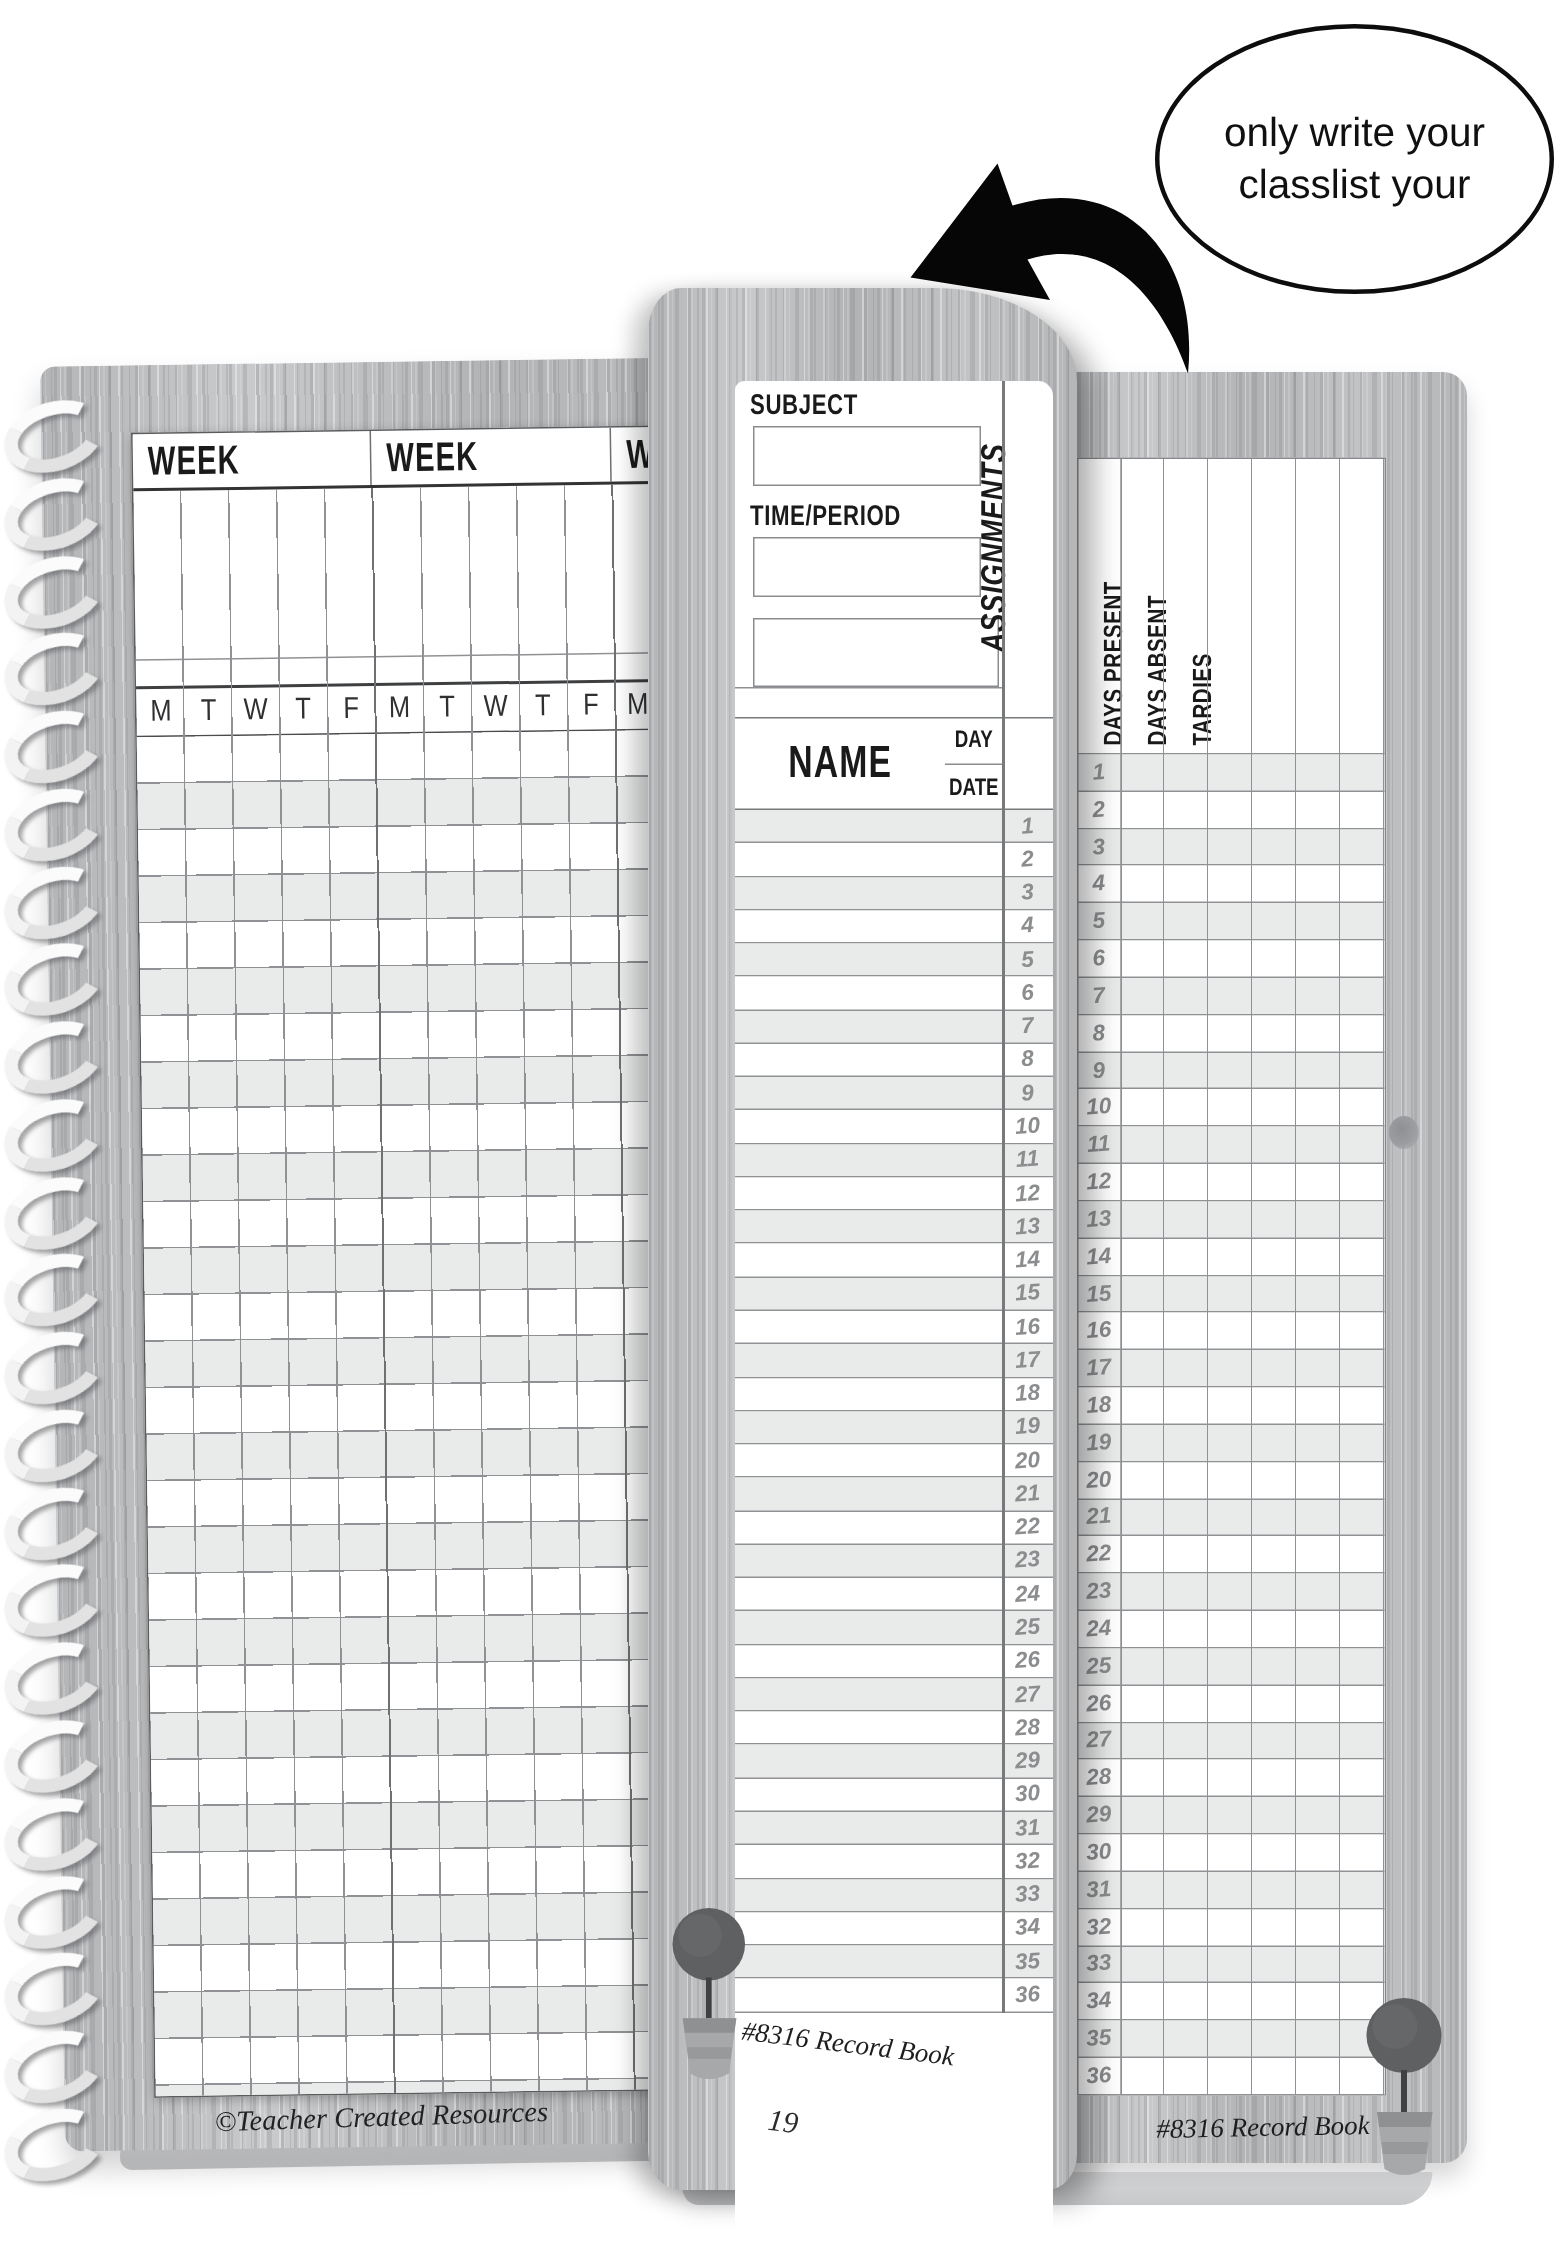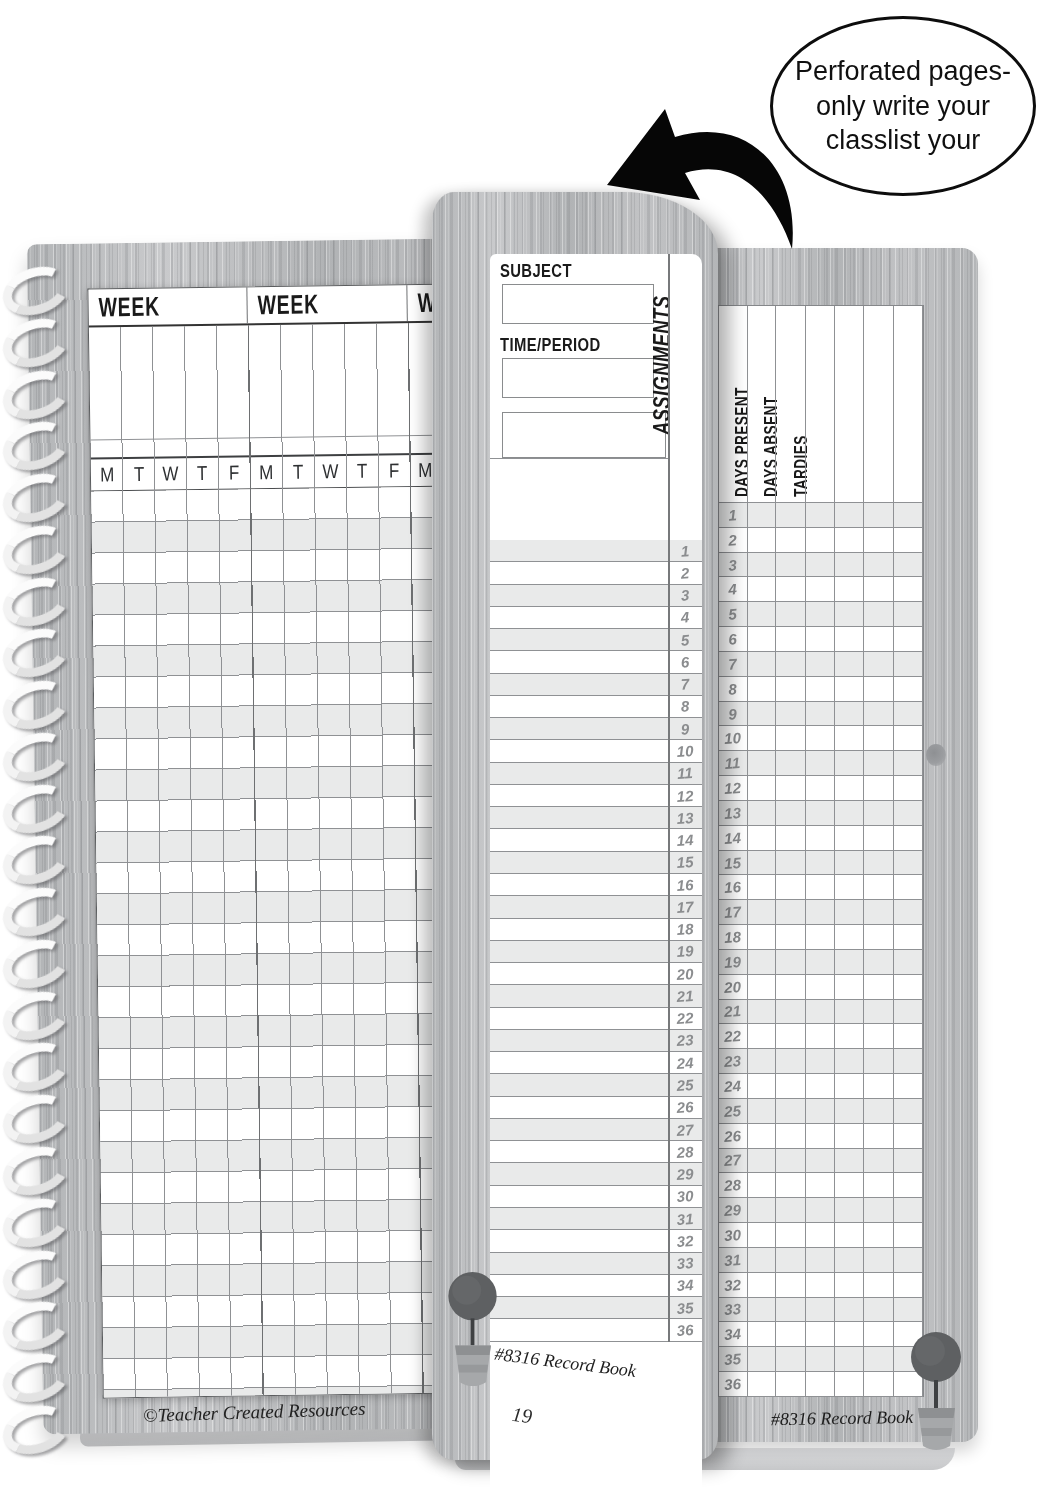--- a/index.html
+++ b/index.html
@@ -350,20 +350,31 @@
 
   <div class="abs wood mid-page">
     <div class="abs mid-paper">
       <div class="abs mp-label" style="left:10px;top:6px;">SUBJECT</div>
       <div class="abs mp-box" style="left:12px;top:30px;width:152px;height:40px;"></div>
       <div class="abs mp-label" style="left:10px;top:80px;">TIME/PERIOD</div>
       <div class="abs mp-box" style="left:12px;top:104px;width:152px;height:40px;"></div>
       <div class="abs mp-box" style="left:12px;top:158px;width:164px;height:46px;"></div>
       <div class="abs mp-sep" style="left:0;top:204px;width:178px;height:1px;"></div>
 
+      <div class="abs mp-namerow">
+        <div class="abs mp-namecell">
+          <span class="cond">NAME</span>
+          </div>
+        <div class="abs mp-day">
+          <span class="cond">DAY</span>
+          </div>
+        <div class="abs mp-date">
+          <span class="cond">DATE</span>
+          </div>
+      </div>
 
       <div class="abs mp-strip">
         <span class="mp-assign">ASSIGNMENTS</span>
       </div>
       <div class="abs mp-rows">
           <div class="trow mrow shade" style="height: 22.2778px;">
             <span class="num">1</span>
           </div>
           <div class="trow mrow" style="height: 22.2778px;">
             <span class="num">2</span>
@@ -479,21 +490,20 @@
       <circle cx="31" cy="27" r="25" fill="#5e6062"></circle>
       <circle cx="25" cy="21" r="15" fill="#6b6d6f" opacity=".5"></circle>
       <rect x="29" y="50" width="4" height="28" fill="#3f4143"></rect>
       <path d="M13 78 h37 l-5 38 q-14 8 -27 0 Z" fill="#a6a8aa"></path>
       <path d="M13 78 h37 l-1.5 10 h-34 Z" fill="#8e9092"></path>
       <path d="M16 98 h31 l-1 8 h-29 Z" fill="#939597" opacity=".8"></path>
     </svg>
   </div>
 
   <div class="abs bubble">
-    <div>Perforated pages-</div>
     <div>only write your</div>
     <div>classlist your</div>
   </div>
   <svg class="abs arrow" viewBox="0 0 200 150">
     <path d="M 191 146 C 199 64 146 12 74 34 L 64 6 L 6 82 L 99 97 L 84 70 C 136 54 172 92 191 146 Z" fill="#060606"></path>
   </svg>
 
 </div>
 
 </body></html>

